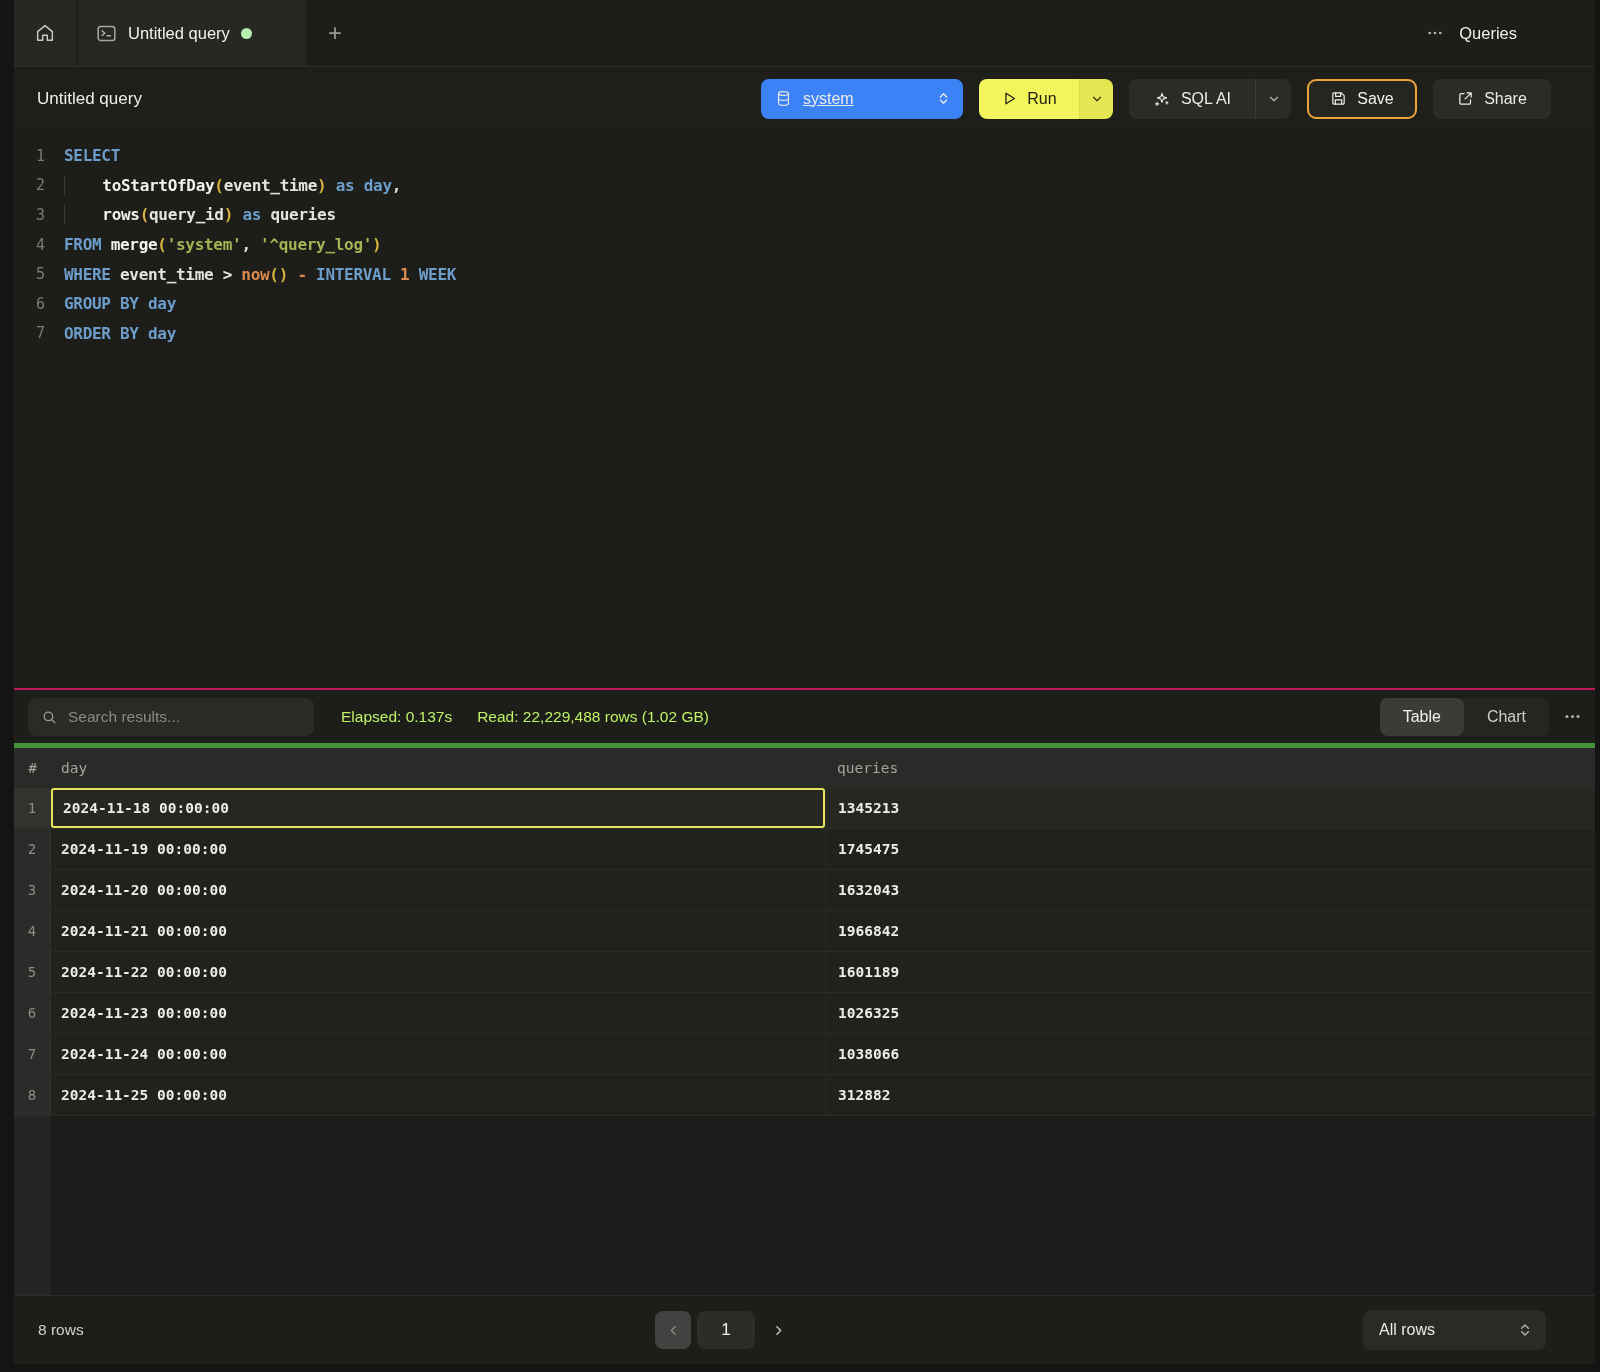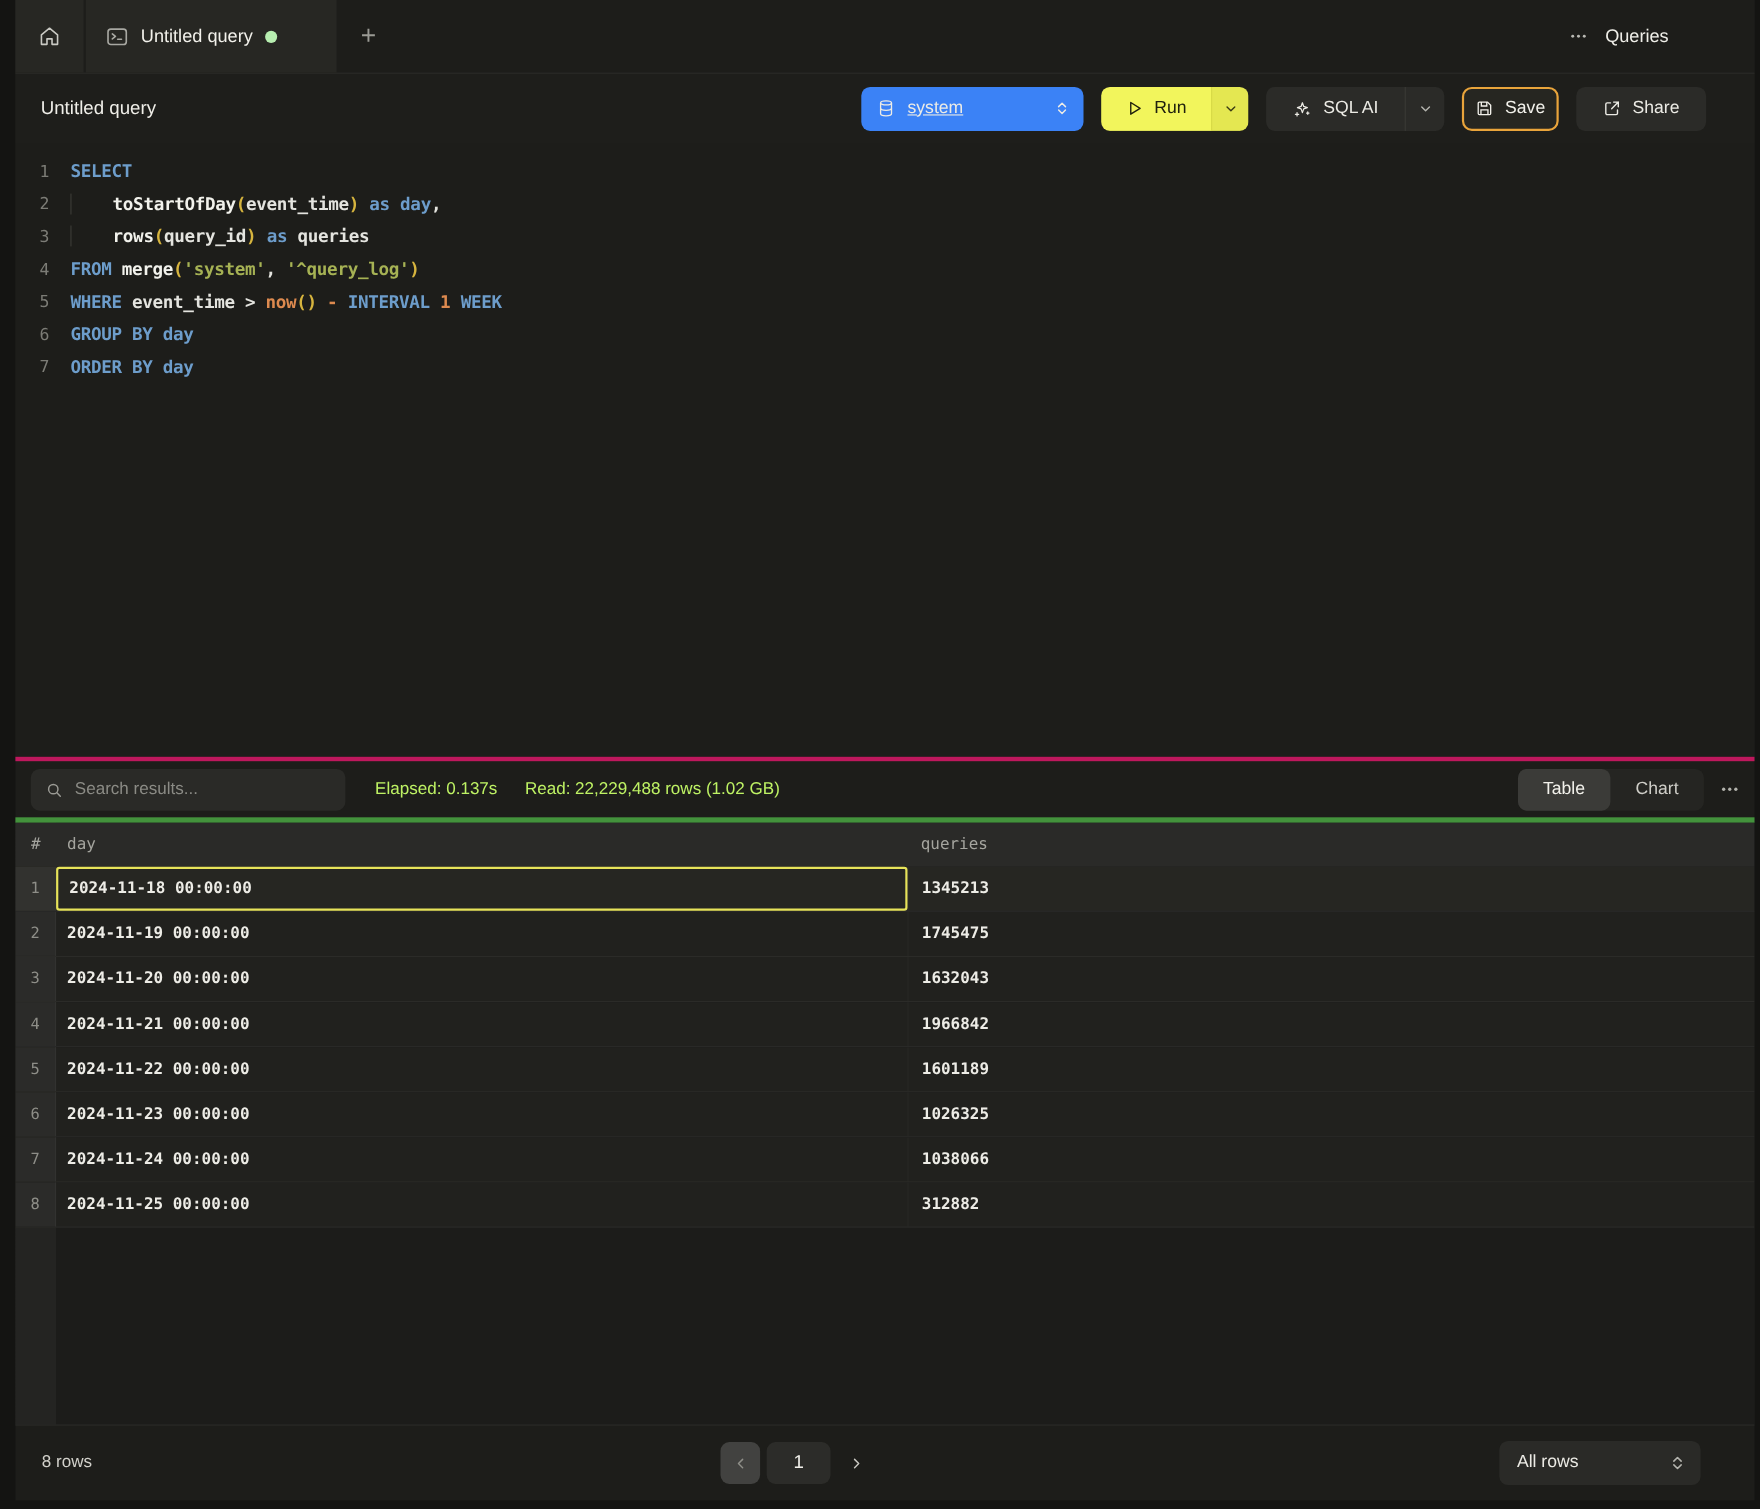--- a/index.html
+++ b/index.html
@@ -27,38 +27,38 @@
   .ctl { height:40px; border-radius:8px; display:flex; align-items:center; font-size:16px; cursor:pointer; }
   .sys-select { width:202px; background:#3b82f6; padding:0 12px 0 14px; gap:11px; color:#ecebe5;text-decoration:underline; }
   .sys-select .spacer { flex:1; }
   .icon { display:flex; flex:none; }
   .run-group { height:40px; display:flex; border-radius:8px; overflow:hidden; }
   .run-main { width:100px; background:#f2f55c; color:#20200e; display:flex; align-items:center; justify-content:center; gap:9px; font-size:16px; cursor:pointer; }
   .run-caret { width:34px; background:#e4e751; color:#3a3a14; display:flex; align-items:center; justify-content:center; border-left:1px solid #d9dc48; cursor:pointer; }
   .sqlai-group { height:40px; display:flex; background:#2b2b28; border-radius:8px; overflow:hidden; }
   .sqlai-main { width:126px; display:flex; align-items:center; justify-content:center; gap:10px; color:#ecebe5; font-size:16px; cursor:pointer; }
   .sqlai-caret { width:36px; display:flex; align-items:center; justify-content:center; color:#b4b4ae; border-left:1px solid #3a3a36; cursor:pointer; }
-  .save-btn { width:88px; background:#262621; border:2px solid #e9a43b; justify-content:center; gap:10px; color:#f2f1eb; border-radius:9px; }
+  .save-btn { width:110px; background:#262621; border:2px solid #e9a43b; justify-content:center; gap:10px; color:#f2f1eb; border-radius:9px; }
   .share-btn { width:118px; background:#2b2b28; justify-content:center; gap:10px; color:#ecebe5; }
 
   
   .editor { flex:1; background:#1d1d1a; padding-top:11px; font-family:"DejaVu Sans Mono", monospace; overflow:hidden; }
   .code-line { display:flex; height:29.6px; align-items:center; }
   .gutter { width:50px; flex:none; text-align:right; padding-right:19px; color:#7c7c76; font-size:15px; }
   .code { white-space:pre; font-size:16px; font-weight:bold; letter-spacing:-0.3px; }
   .tk.kw { color:#6d9dcb; }
   .tk.fn { color:#f2f2ec; }
   .tk.pr { color:#d6b43e; }
   .tk.str { color:#a6b254; }
   .tk.num { color:#dd8a4f; }
   .tk.pl { color:#e4e4df; }
   .tk.ind { border-left:1px solid #3c3c37; }
 
   
-  .toolbar { height:55px; flex:none; border-top:4px solid #be185d; display:flex; align-items:center; position:relative; }
+  .toolbar { height:55px; flex:none; border-top:2px solid #be185d; display:flex; align-items:center; position:relative; }
   .search-box { position:relative; margin-left:14px; }
   .search-box input { width:286px; height:38px; background:#2a2a27; border:none; border-radius:8px; color:#e4e3dd; font-size:15.5px; padding:0 12px 0 40px; outline:none; font-family:"Liberation Sans", sans-serif; }
   .search-box input::placeholder { color:#8b8b85; }
   .search-icon { position:absolute; left:13px; top:11px; color:#9a9a94; }
   .stat { font-size:15.5px; color:#bef264; margin-left:27px; }
   .stat + .stat { margin-left:25px; }
   .view-toggle { margin-left:auto; height:38px; background:#252522; border-radius:8px; display:flex; align-items:center; }
   .view-tab { height:38px; padding:0 23px; display:flex; align-items:center; font-size:16px; color:#cfcec8; border-radius:8px; cursor:pointer; }
   .view-tab.active { background:#3b3b38; color:#f2f1eb; }
   .toolbar-menu { width:46px; display:flex; justify-content:center; color:#b2b2ac; cursor:pointer; }

